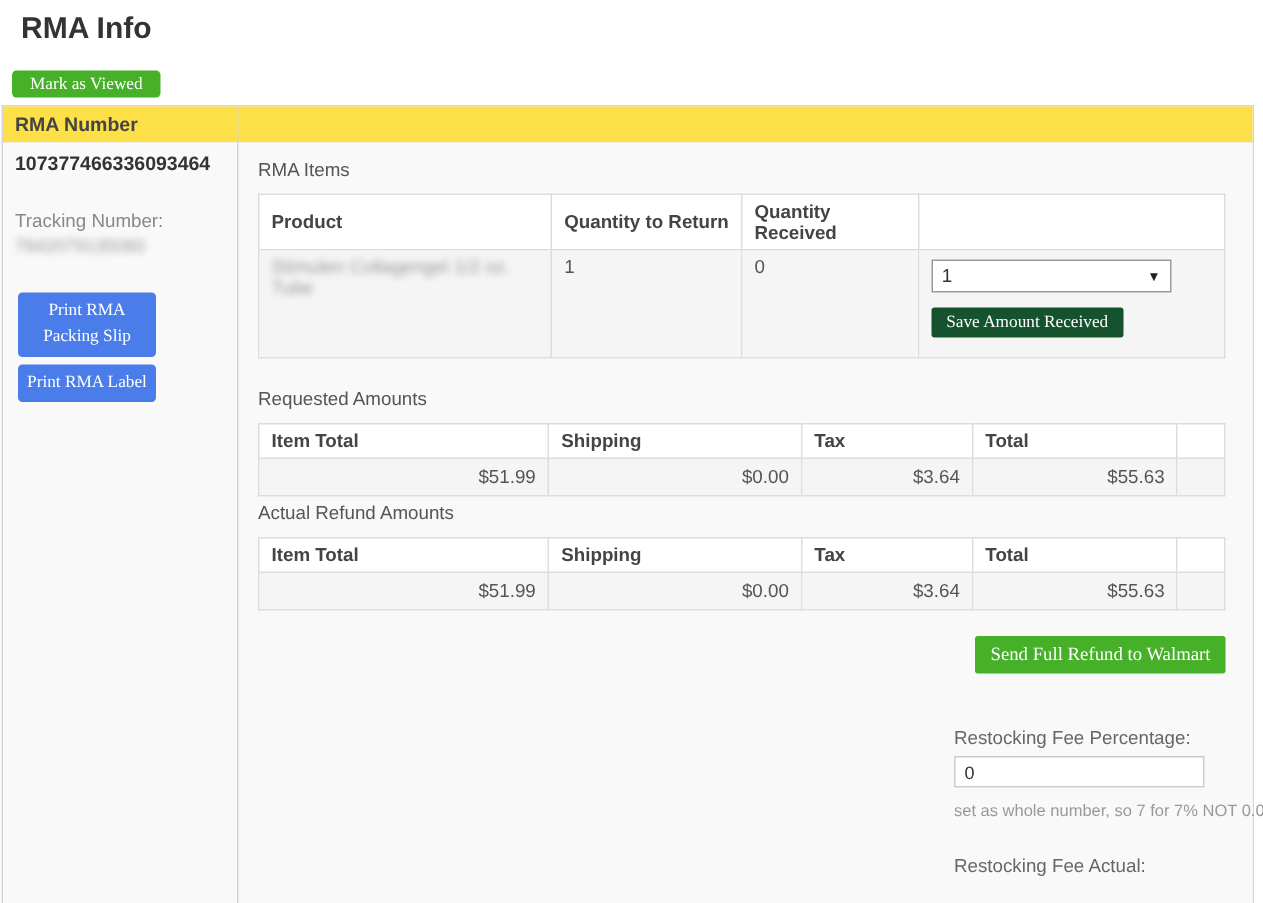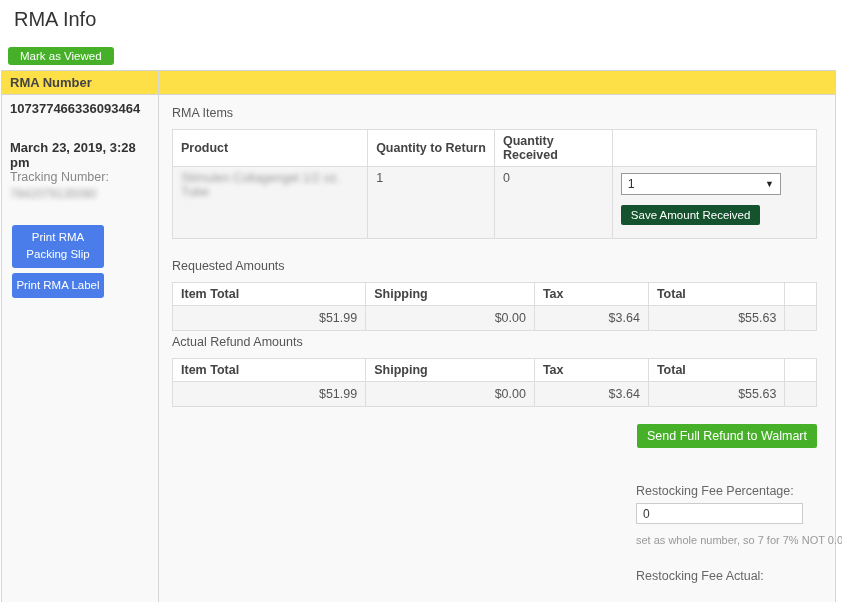--- a/index.html
+++ b/index.html
@@ -5,24 +5,24 @@
   * { box-sizing: border-box; }
   html, body { margin: 0; padding: 0; }
   body {
     width: 842px; height: 602px; overflow: hidden;
     background: #ffffff;
     font-family: "Liberation Sans", sans-serif;
     color: #555;
   }
   .page-title {
     margin: 8px 0 0 14px;
-    font-size: 20px; font-weight: 400; color: #333;
+    font-size: 20px; font-weight: 700; color: #333;
   }
   .toolbar { margin: 15px 0 5px 8px; }
-  .btn { border: none; color: #fff; cursor: pointer; font-family: Liberation Sans, sans-serif; }
+  .btn { border: none; color: #fff; cursor: pointer; font-family: Liberation Serif, serif; }
   .btn-green { background: #46b029; border-radius: 3px; }
   .btn-mark { font-size: 11.5px; padding: 3px 12px; height: 18px; }
   .btn-full-refund { font-size: 12.5px; padding: 5px 10px; border-radius: 2px; }
   .btn-orange { background: #14532d; border-radius: 2px; font-size: 11.5px; padding: 4px 10px; }
   .btn-blue { background: #4a7de9; border-radius: 3px; font-size: 11.5px; width: 92px; padding: 4px 4px; line-height: 1.5; }
 
   .outer { margin: 0 6px 0 1px; border: 1px solid #d5d5d5; }
   .outer-header { display: flex; background: #fde047; border-bottom: 1px solid #d5d5d5; }
   .oh-left {
     width: 157px; flex: 0 0 157px; border-right: 1px solid #d5d5d5;
@@ -84,21 +84,20 @@
 <div class="outer">
   <div class="outer-header">
     <div class="oh-left">RMA Number</div>
     <div class="oh-right"></div>
   </div>
 
   <div class="outer-body">
 
     <div class="sidebar">
       <div class="rma-number">107377466336093464</div>
-      <div class="date-value">March 23, 2019, 3:28 pm</div>
       <div class="muted-label">Tracking Number:</div>
       <div class="tracking-value blurred">7842079135080</div>
       <div class="sidebar-buttons">
         <button class="btn btn-blue">Print RMA Packing Slip</button>
         <button class="btn btn-blue">Print RMA Label</button>
       </div>
     </div>
 
     <div class="content">
 

